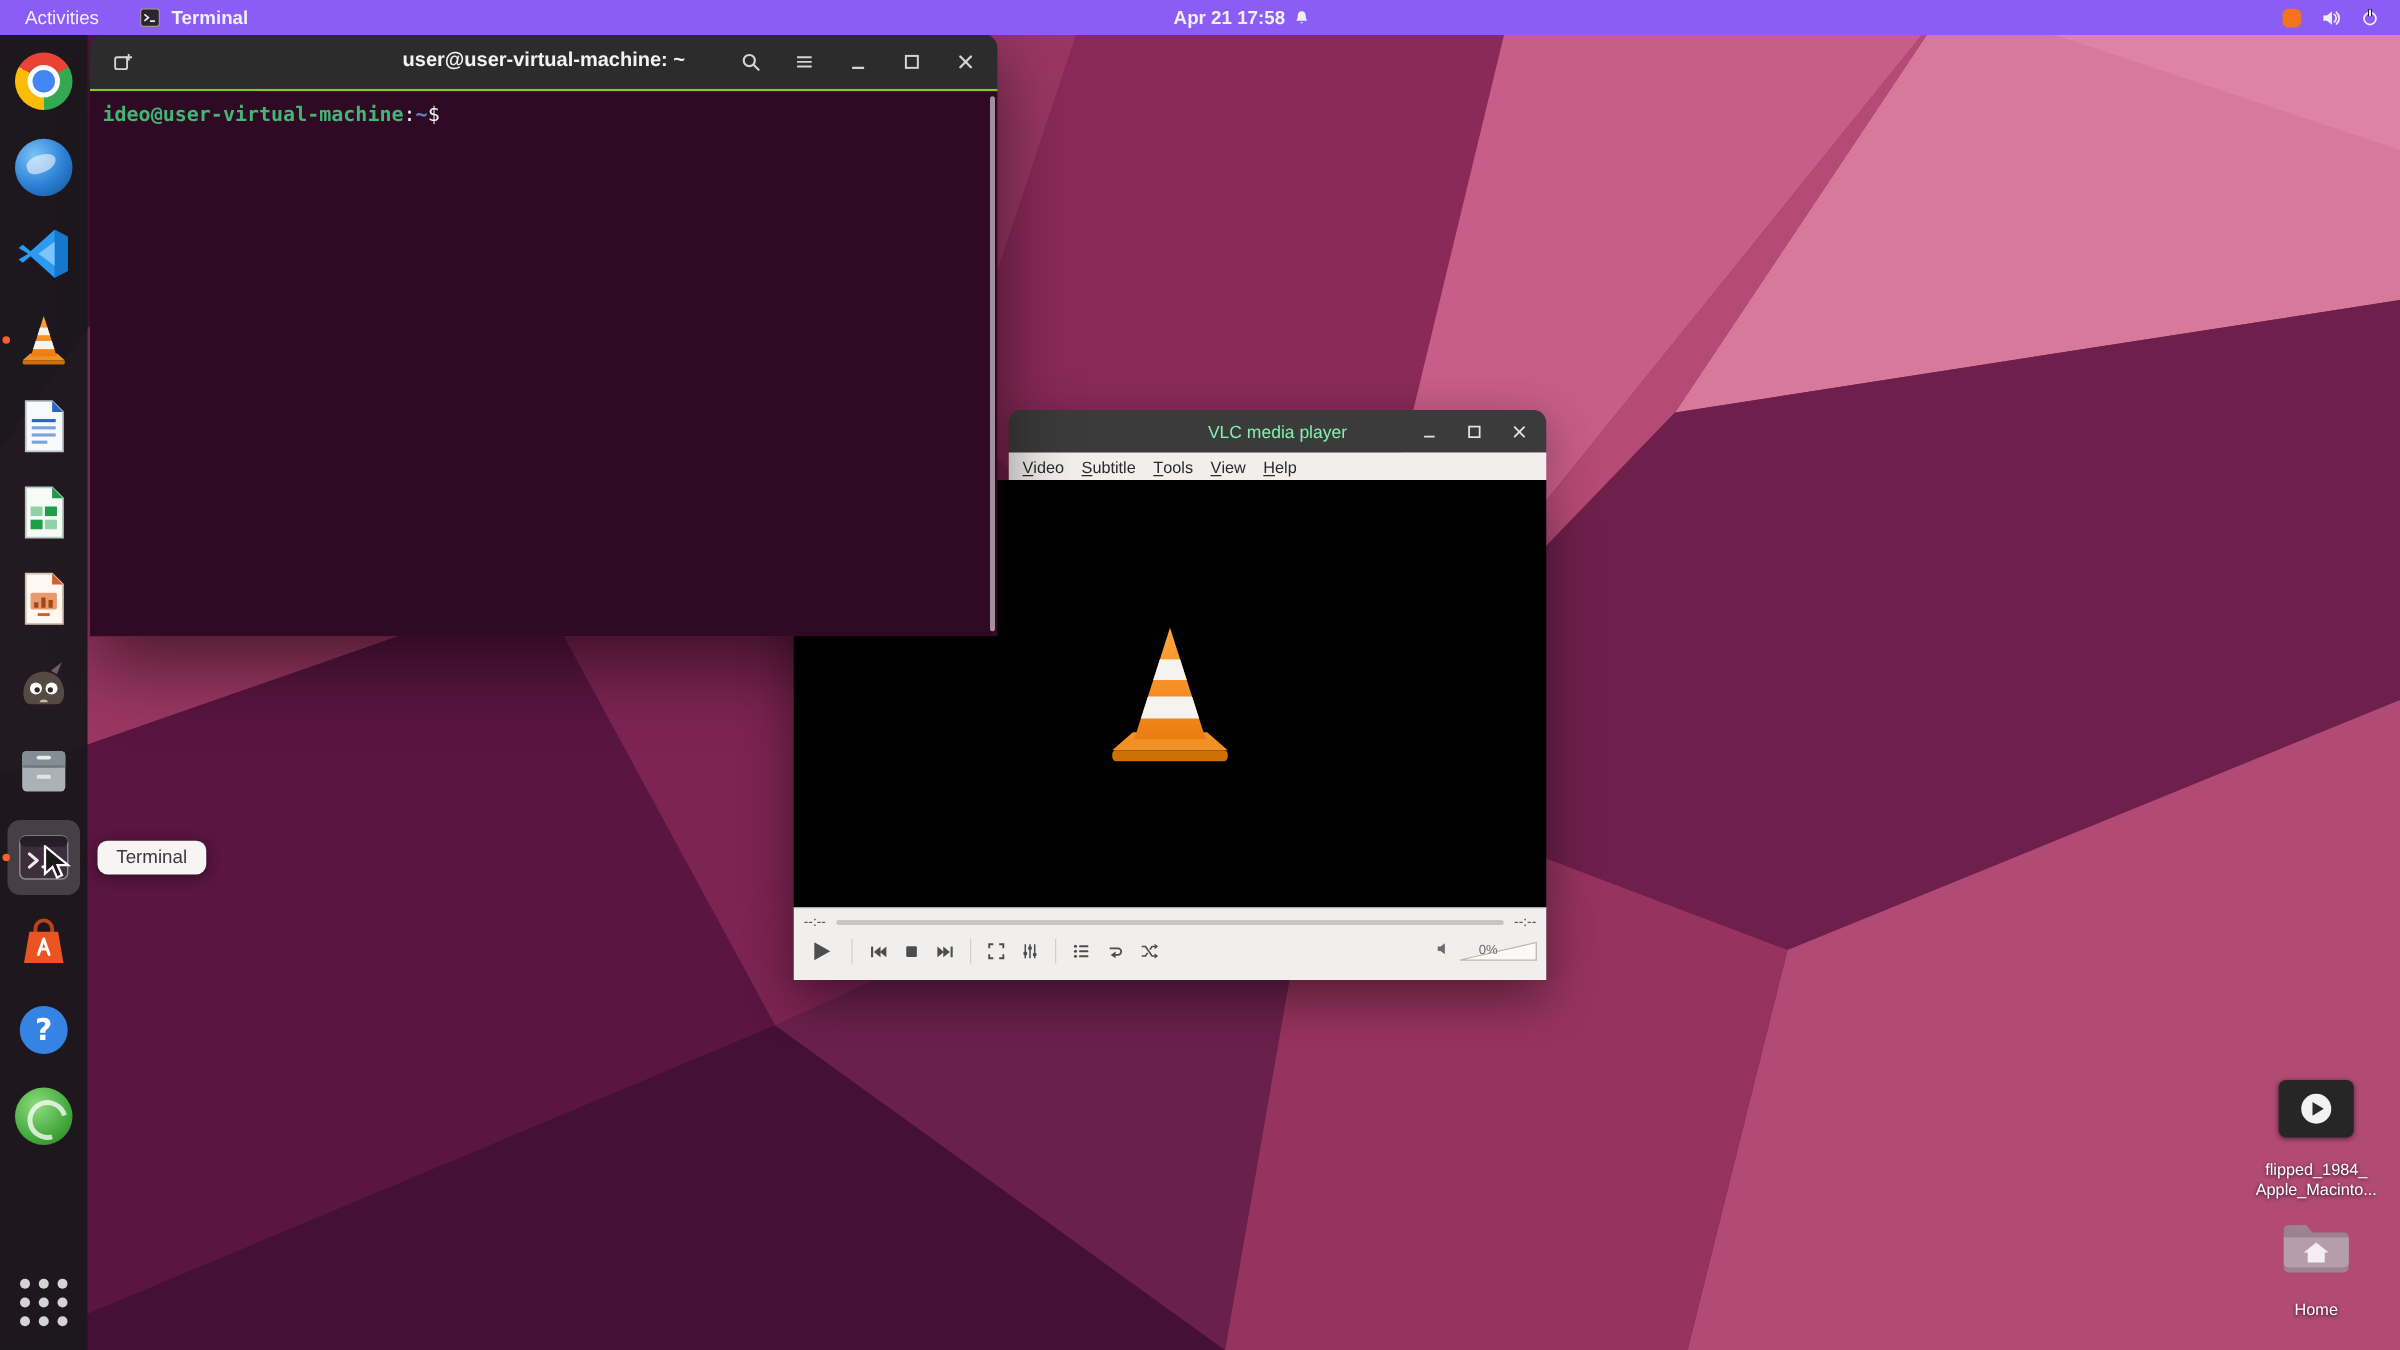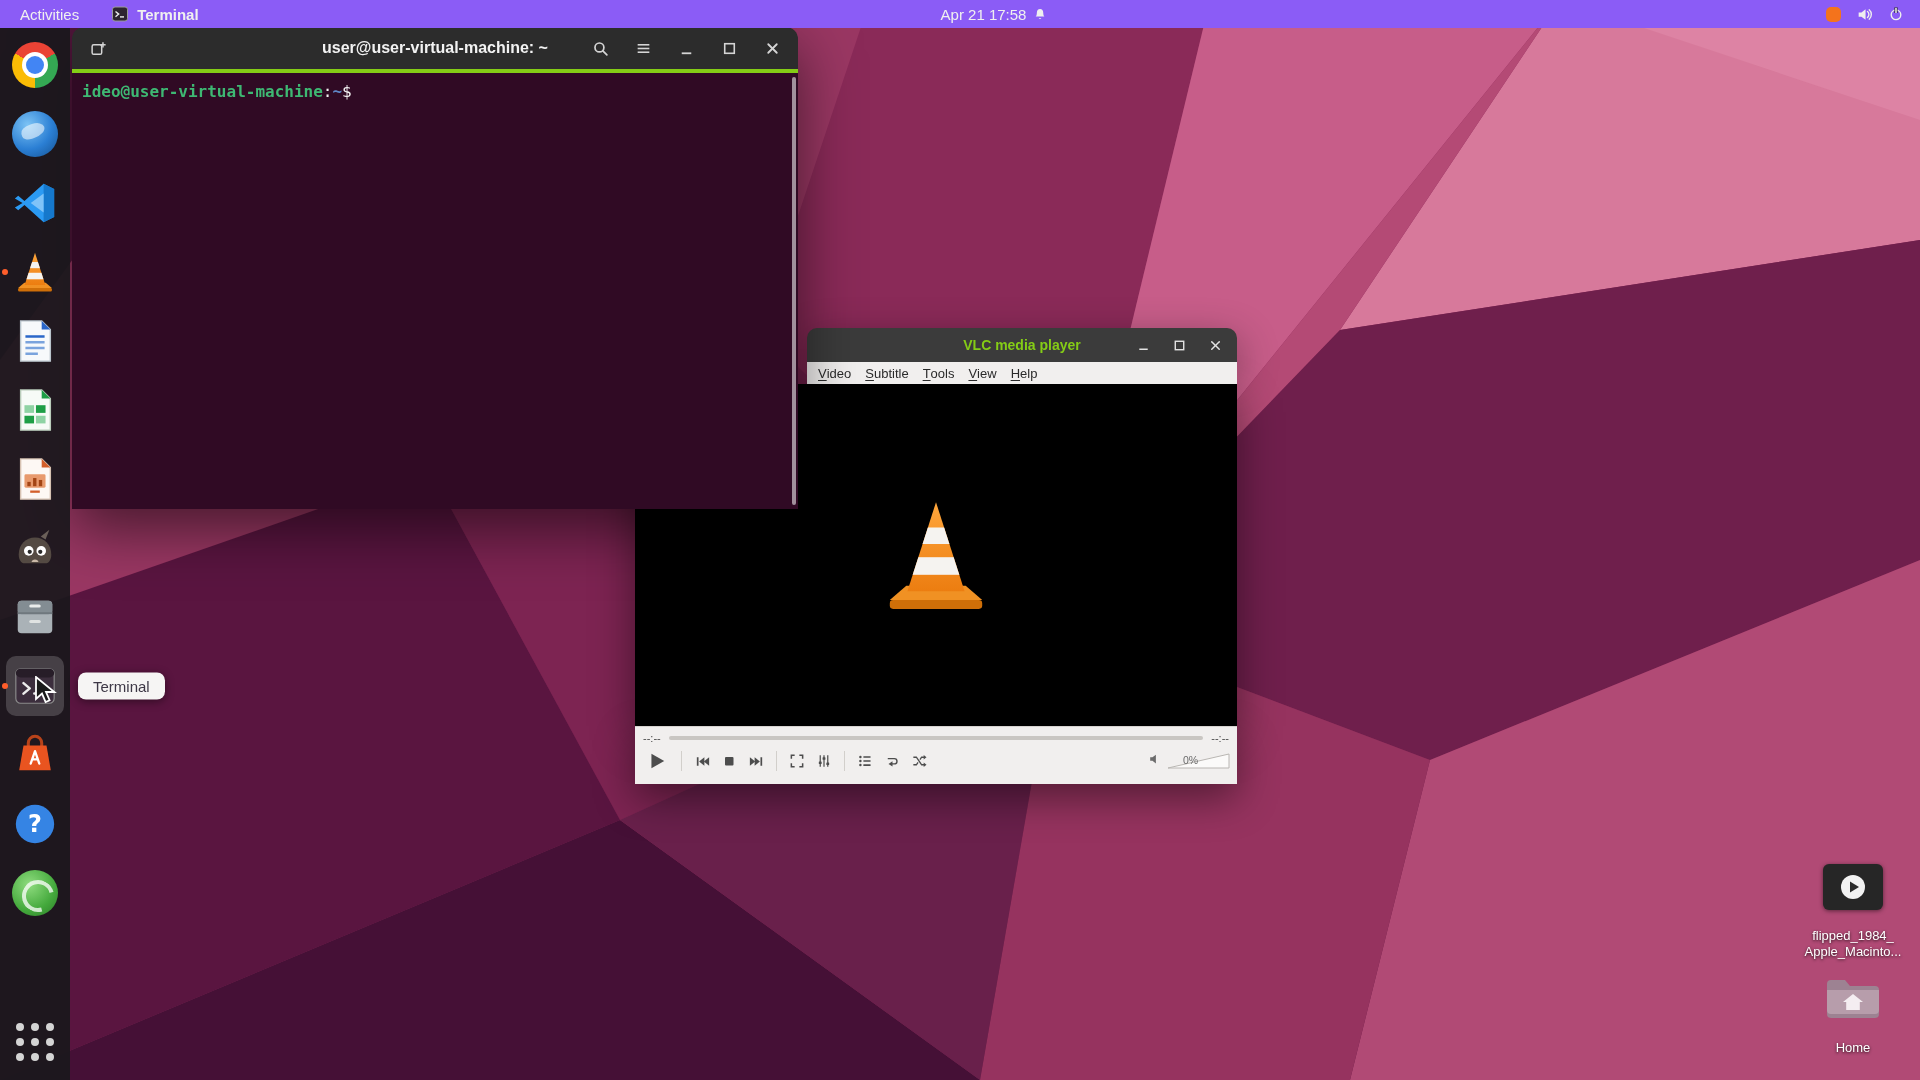--- a/index.html
+++ b/index.html
@@ -6,21 +6,21 @@
   html,body{width:1920px;height:1080px;overflow:hidden}
   body{position:relative;font-family:"Liberation Sans",sans-serif;background:#7a2250}
 
   
   .wallpaper{position:absolute;inset:0;z-index:0}
 
   
   .topbar{position:absolute;top:0;left:0;right:0;height:28px;background:#8b5cf6;display:flex;align-items:center;color:#f0f0f0;font-size:15px;z-index:50}
   .tb-activities{padding:0 20px;height:100%;display:flex;align-items:center;cursor:default}
   .tb-appmenu{display:flex;align-items:center;gap:8px;padding:0 12px;height:100%;font-weight:700}
-  .tb-clock{position:absolute;left:50%;transform:translateX(calc(-50% + 34px));display:flex;align-items:center;gap:6px;font-weight:400;height:100%}
+  .tb-clock{position:absolute;left:50%;transform:translateX(calc(-50% + 34px));display:flex;align-items:center;gap:6px;font-weight:700;height:100%}
   .tb-status{margin-left:auto;display:flex;align-items:center;gap:15px;padding-right:16px;height:100%}
   .tb-icon{display:flex;align-items:center}
 
   
   .dock{position:absolute;left:0;top:28px;bottom:0;width:70px;background:rgba(26,24,28,0.93);display:flex;flex-direction:column;align-items:center;padding-top:2px;z-index:40}
   .dock-item{width:58px;height:60px;margin:4.5px 0;border-radius:10px;display:flex;align-items:center;justify-content:center;position:relative;flex:0 0 auto}
   .dock-item.active{background:rgba(255,255,255,0.18)}
   .dock-item .rdot{position:absolute;left:-4px;top:50%;transform:translateY(-50%);width:6px;height:6px;border-radius:50%;background:#ff5e2b}
   .dock-item svg,.dock-item .icn{width:46px;height:46px}
   .dock-grid{margin-top:auto;margin-bottom:8px}
@@ -30,34 +30,34 @@
   .chrome-ball::before{content:"";position:absolute;inset:10px;border-radius:50%;background:#fff}
   .chrome-ball::after{content:"";position:absolute;inset:14px;border-radius:50%;background:#4285f4}
   .tb-ball{width:44px;height:44px;border-radius:50%;background:radial-gradient(circle at 34% 30%,#7cc3f5,#2b7fd4 55%,#14508f 100%);position:relative}
   .tb-ball::after{content:"";position:absolute;left:9px;top:13px;width:24px;height:14px;border-radius:50% 50% 60% 40%;background:rgba(255,255,255,0.55);transform:rotate(-18deg)}
   .green-ball{width:44px;height:44px;border-radius:50%;background:radial-gradient(circle at 38% 32%,#8fdc7f,#44a93c 60%,#2c7d28 100%);position:relative}
   .green-ball::after{content:"";position:absolute;left:10px;top:10px;width:24px;height:24px;border:4px solid rgba(255,255,255,0.75);border-right-color:transparent;border-radius:50%;transform:rotate(30deg)}
   .tooltip{position:absolute;left:72px;top:50%;transform:translateY(-50%);background:#f6f5f4;color:#3d3846;font-size:15px;padding:5px 15px;border-radius:8px;white-space:nowrap;box-shadow:0 2px 10px rgba(0,0,0,0.45);z-index:90}
 
   
   .terminal{position:absolute;left:72px;top:27px;width:726px;height:482px;border-radius:12px 12px 2px 2px;box-shadow:0 20px 60px rgba(0,0,0,0.55);z-index:30}
-  .term-header{height:46px;background:#2c2c2c;border-radius:12px 12px 0 0;display:flex;align-items:center;padding:0 16px;position:relative;border-bottom:4px solid #84cc16}
+  .term-header{height:46px;background:#2c2c2c;border-radius:12px 12px 0 0;display:flex;align-items:center;padding:0 16px;position:relative;border-bottom:2px solid #84cc16}
   .term-title{position:absolute;left:50%;transform:translateX(-50%);color:#f2f2f2;font-size:16px;font-weight:700;white-space:nowrap}
   .term-hbtns{margin-left:auto;display:flex;align-items:center;gap:23px}
   .hbtn{width:20px;height:20px;display:flex;align-items:center;justify-content:center}
   .term-body{position:absolute;top:46px;left:0;right:0;bottom:0;background:#300a24;font-family:"DejaVu Sans Mono",monospace;font-size:16px;padding:9px 10px;color:#f2f2f2;overflow:hidden}
   .p-user{color:#3eb873;font-weight:700}
   .p-sep{color:#f2f2f2}
   .p-path{color:#5f87c7;font-weight:700}
   .p-sym{color:#f2f2f2}
   .term-scrollbar{position:absolute;top:50px;right:2px;width:4px;bottom:4px;background:rgba(255,255,255,0.55);border-radius:2px}
 
   
   .vlc-titlebar{position:absolute;left:807px;top:328px;width:430px;height:34px;background:#3b3b3b;border-radius:10px 10px 0 0;display:flex;align-items:center;z-index:20;box-shadow:0 14px 40px rgba(0,0,0,0.45)}
-  .vlc-title{position:absolute;left:50%;transform:translateX(-50%);color:#84cc16;font-size:14px;font-weight:700;white-space:nowrap}
+  .vlc-title{position:absolute;left:50%;transform:translateX(-50%);color:#86efac;font-size:14px;font-weight:400;white-space:nowrap}
   .vlc-tbtns{margin-left:auto;display:flex;align-items:center;gap:16px;padding-right:12px}
   .vlc-menubar{position:absolute;left:807px;top:362px;width:430px;height:22px;background:#f1efee;display:flex;align-items:center;font-size:13px;color:#2a2a2a;padding-left:4px;z-index:20}
   .vlc-menu-item{padding:0 7px;height:100%;display:flex;align-items:center}
   .vlc-menu-item u{text-decoration:underline;text-underline-offset:2px}
   .vlc-video{position:absolute;left:635px;top:384px;width:602px;height:342px;background:#000;display:flex;align-items:center;justify-content:center;z-index:19;box-shadow:0 14px 40px rgba(0,0,0,0.45)}
   .vlc-controls{position:absolute;left:635px;top:726px;width:602px;height:58px;background:#f1efee;border-top:1px solid #d6d3d0;z-index:20;box-shadow:0 14px 40px rgba(0,0,0,0.45)}
   .seek-row{display:flex;align-items:center;gap:8px;padding:5px 8px 2px 8px;font-size:11px;color:#4a4a4a}
   .seek-track{flex:1;height:4px;background:#c9c6c2;border-radius:2px}
   .btn-row{display:flex;align-items:center;gap:3px;padding:2px 6px}
   .vbtn{width:24px;height:26px;display:flex;align-items:center;justify-content:center;border-radius:3px}

